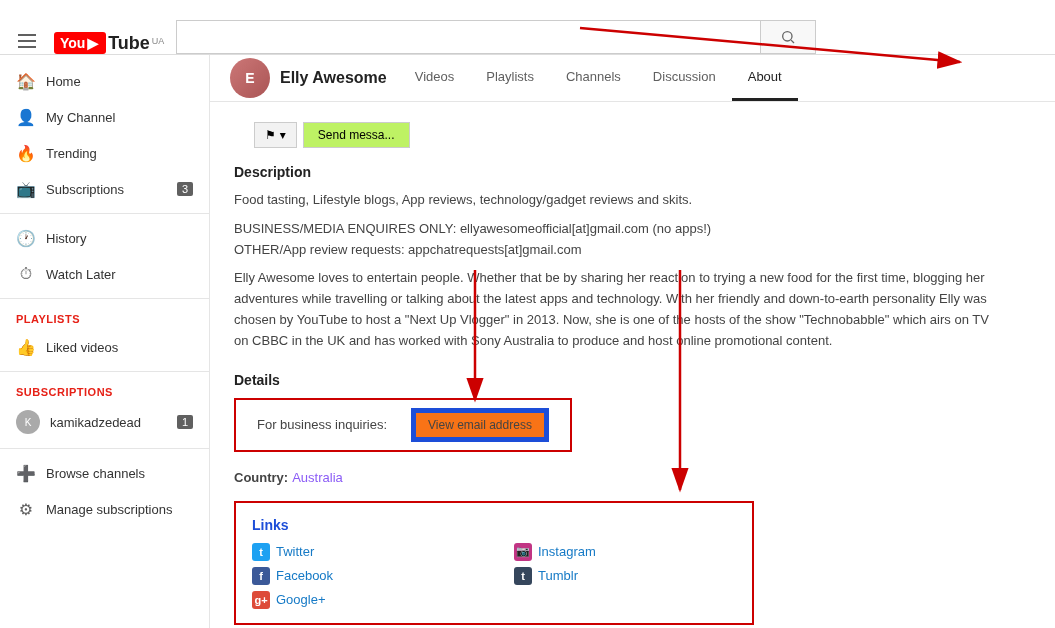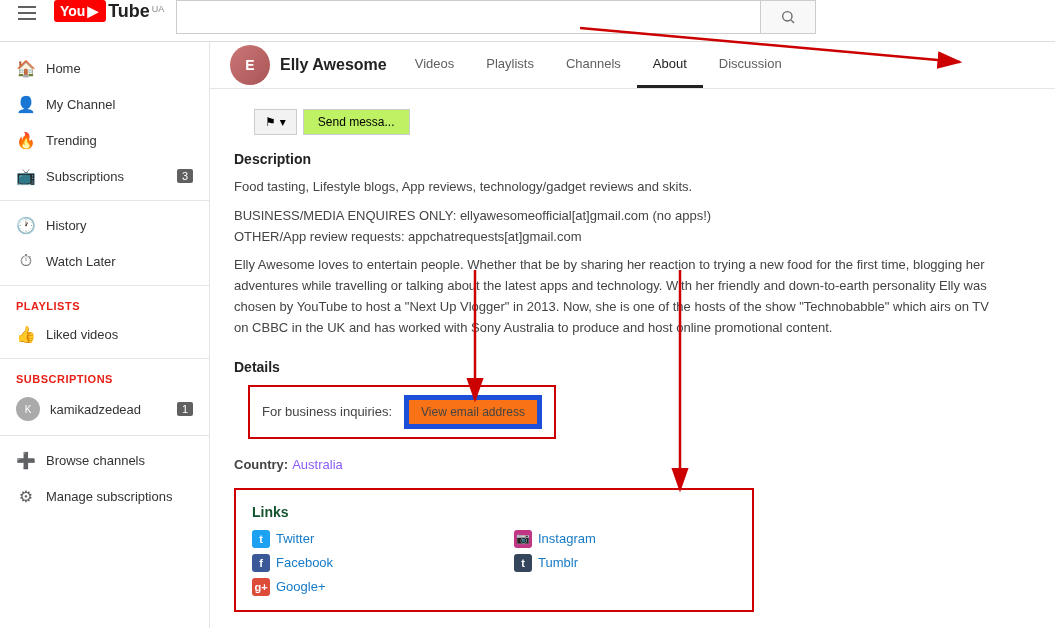--- a/index.html
+++ b/index.html
@@ -3,22 +3,22 @@
   <meta charset="utf-8">
   <style>
     * { margin: 0; padding: 0; box-sizing: border-box; }
     body { font-family: Arial, sans-serif; font-size: 13px; color: #222; background: #f9f9f9; overflow: hidden; }
 
     
     .app { display: flex; flex-direction: column; height: 628px; width: 1055px; }
     
     
     .header {
-      display: flex; align-items: flex-start; background: #fff;
-      border-bottom: 1px solid #ddd; height: 42px; padding: 0 12px; gap: 12px; flex-shrink: 0;
+      display: flex; align-items: flex-end; background: #fff;
+      border-bottom: 1px solid #ddd; height: 55px; padding: 0 12px; gap: 12px; flex-shrink: 0;
     }
     .hamburger { cursor: pointer; display: flex; flex-direction: column; gap: 4px; padding: 6px; }
     .hamburger span { display: block; width: 18px; height: 2px; background: #606060; }
     .logo { display: flex; align-items: center; gap: 2px; }
     .logo-yt { background: #ff0000; color: #fff; font-weight: bold; font-size: 14px; padding: 3px 6px; border-radius: 3px; }
     .logo-tube { font-weight: bold; font-size: 18px; color: #222; }
     .logo-ua { font-size: 9px; color: #888; align-self: flex-start; margin-top: 4px; }
     .search-bar { display: flex; flex: 1; max-width: 640px; }
     .search-bar input { flex: 1; border: 1px solid #ccc; border-right: none; padding: 6px 12px; font-size: 14px; outline: none; height: 34px; }
     .search-bar button { background: #f8f8f8; border: 1px solid #ccc; width: 56px; height: 34px; cursor: pointer; display: flex; align-items: center; justify-content: center; }
@@ -63,34 +63,34 @@
     .stats-line strong { font-weight: bold; }
     .joined-line { font-size: 13px; color: #444; margin-bottom: 16px; }
     .btn-flag { background: #f2f2f2; border: 1px solid #ccc; padding: 5px 10px; cursor: pointer; font-size: 12px; display: flex; align-items: center; gap: 4px; }
     .btn-send-msg { background: #bef264; border: 1px solid #ccc; padding: 5px 14px; cursor: pointer; font-size: 12px; }
 
     .section-heading { font-size: 14px; font-weight: bold; color: #222; margin-bottom: 10px; margin-top: 16px; }
     .desc-text { font-size: 13px; color: #444; line-height: 1.6; margin-bottom: 8px; }
 
     .details-section { margin-top: 20px; }
     .business-box {
-      border: 2px solid #c00; display: inline-flex; align-items: center; gap: 12px;
-      padding: 8px 12px; margin-bottom: 14px; margin-left: 14px;
+      border: 2px solid #c00; display: inline-flex; align-items: center; gap: 24px;
+      padding: 8px 21px; margin-bottom: 14px;
     }
     .business-label { font-size: 13px; color: #444; }
     .btn-view-email {
       background: #f97316; border: 5px solid #1d4ed8; padding: 5px 12px;
       font-size: 12px; cursor: pointer; color: #444;
     }
     .country-row { display: flex; align-items: center; gap: 4px; font-size: 13px; margin-top: 4px; }
     .country-label { font-weight: bold; color: #444; }
     .country-value { color: #8b5cf6; }
 
     .links-box { border: 2px solid #c00; padding: 14px 16px; margin-top: 16px; display: inline-block; min-width: 520px; }
-    .links-title { font-size: 14px; font-weight: bold; color: #14532d; margin-bottom: 10px; }
+    .links-title { font-size: 14px; font-weight: bold; color: #1d4ed8; margin-bottom: 10px; }
     .links-grid { display: grid; grid-template-columns: 1fr 1fr; gap: 6px 40px; }
     .link-item { display: flex; align-items: center; gap: 6px; font-size: 13px; color: #167ac6; cursor: pointer; }
     .link-icon { width: 18px; height: 18px; border-radius: 3px; display: flex; align-items: center; justify-content: center; font-size: 11px; font-weight: bold; flex-shrink: 0; }
     .twitter-icon { background: #1da1f2; color: #fff; }
     .facebook-icon { background: #3b5998; color: #fff; }
     .google-icon { background: #dd4b39; color: #fff; }
     .instagram-icon { background: #c13584; color: #fff; }
     .tumblr-icon { background: #35465c; color: #fff; }
 
     
@@ -179,22 +179,22 @@
     </div>
 
     <div class="main">
 
       <div class="channel-tabs">
         <div class="channel-avatar-header" style="background: linear-gradient(135deg, #c77, #a55); margin-right:10px; width:40px; height:40px; border-radius:50%; display:flex; align-items:center; justify-content:center; color:#fff; font-weight:bold; font-size:14px; flex-shrink:0;">E</div>
         <span class="channel-name-header">Elly Awesome</span>
         <div class="tab-item">Videos</div>
         <div class="tab-item">Playlists</div>
         <div class="tab-item">Channels</div>
+        <div class="tab-item">Discussion</div>
         <div class="tab-item active">About</div>
-        <div class="tab-item">Discussion</div>
       </div>
 
       <div class="about-content">
         
         <div class="stats-and-buttons">
           <div class="action-block">
             <button class="btn-flag">
               <span>⚑</span>
               <span>▾</span>
             </button>

